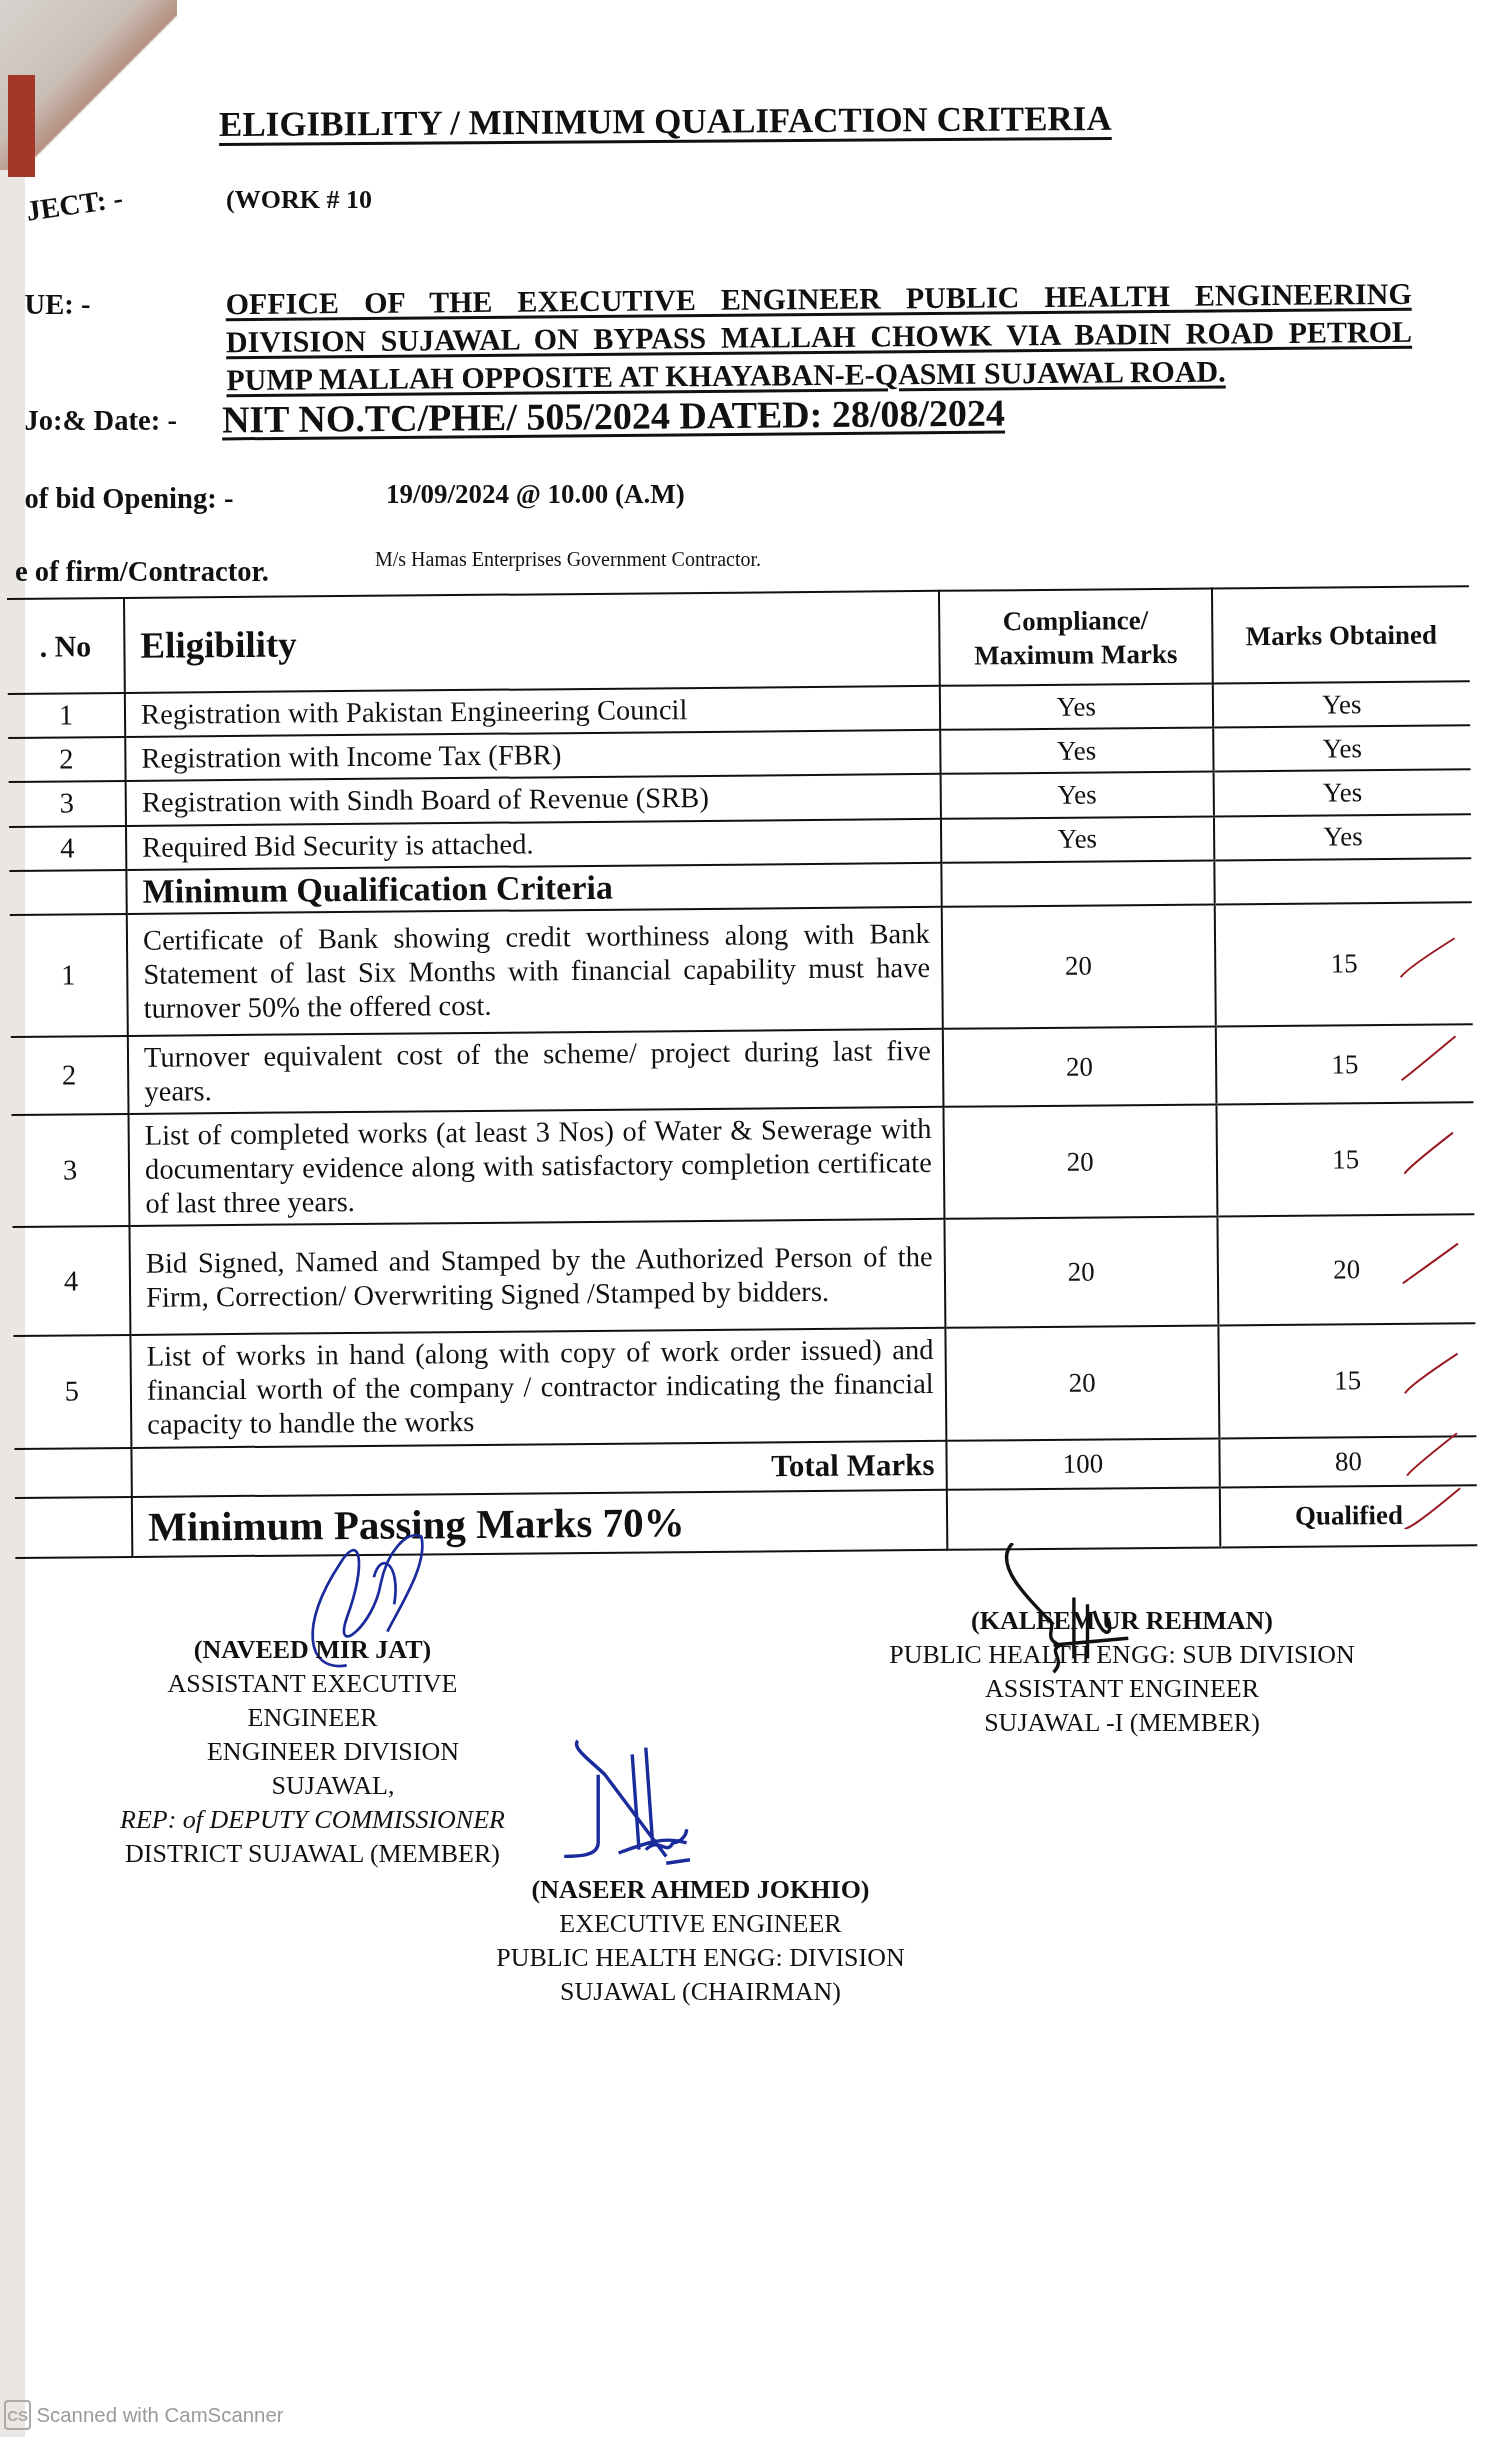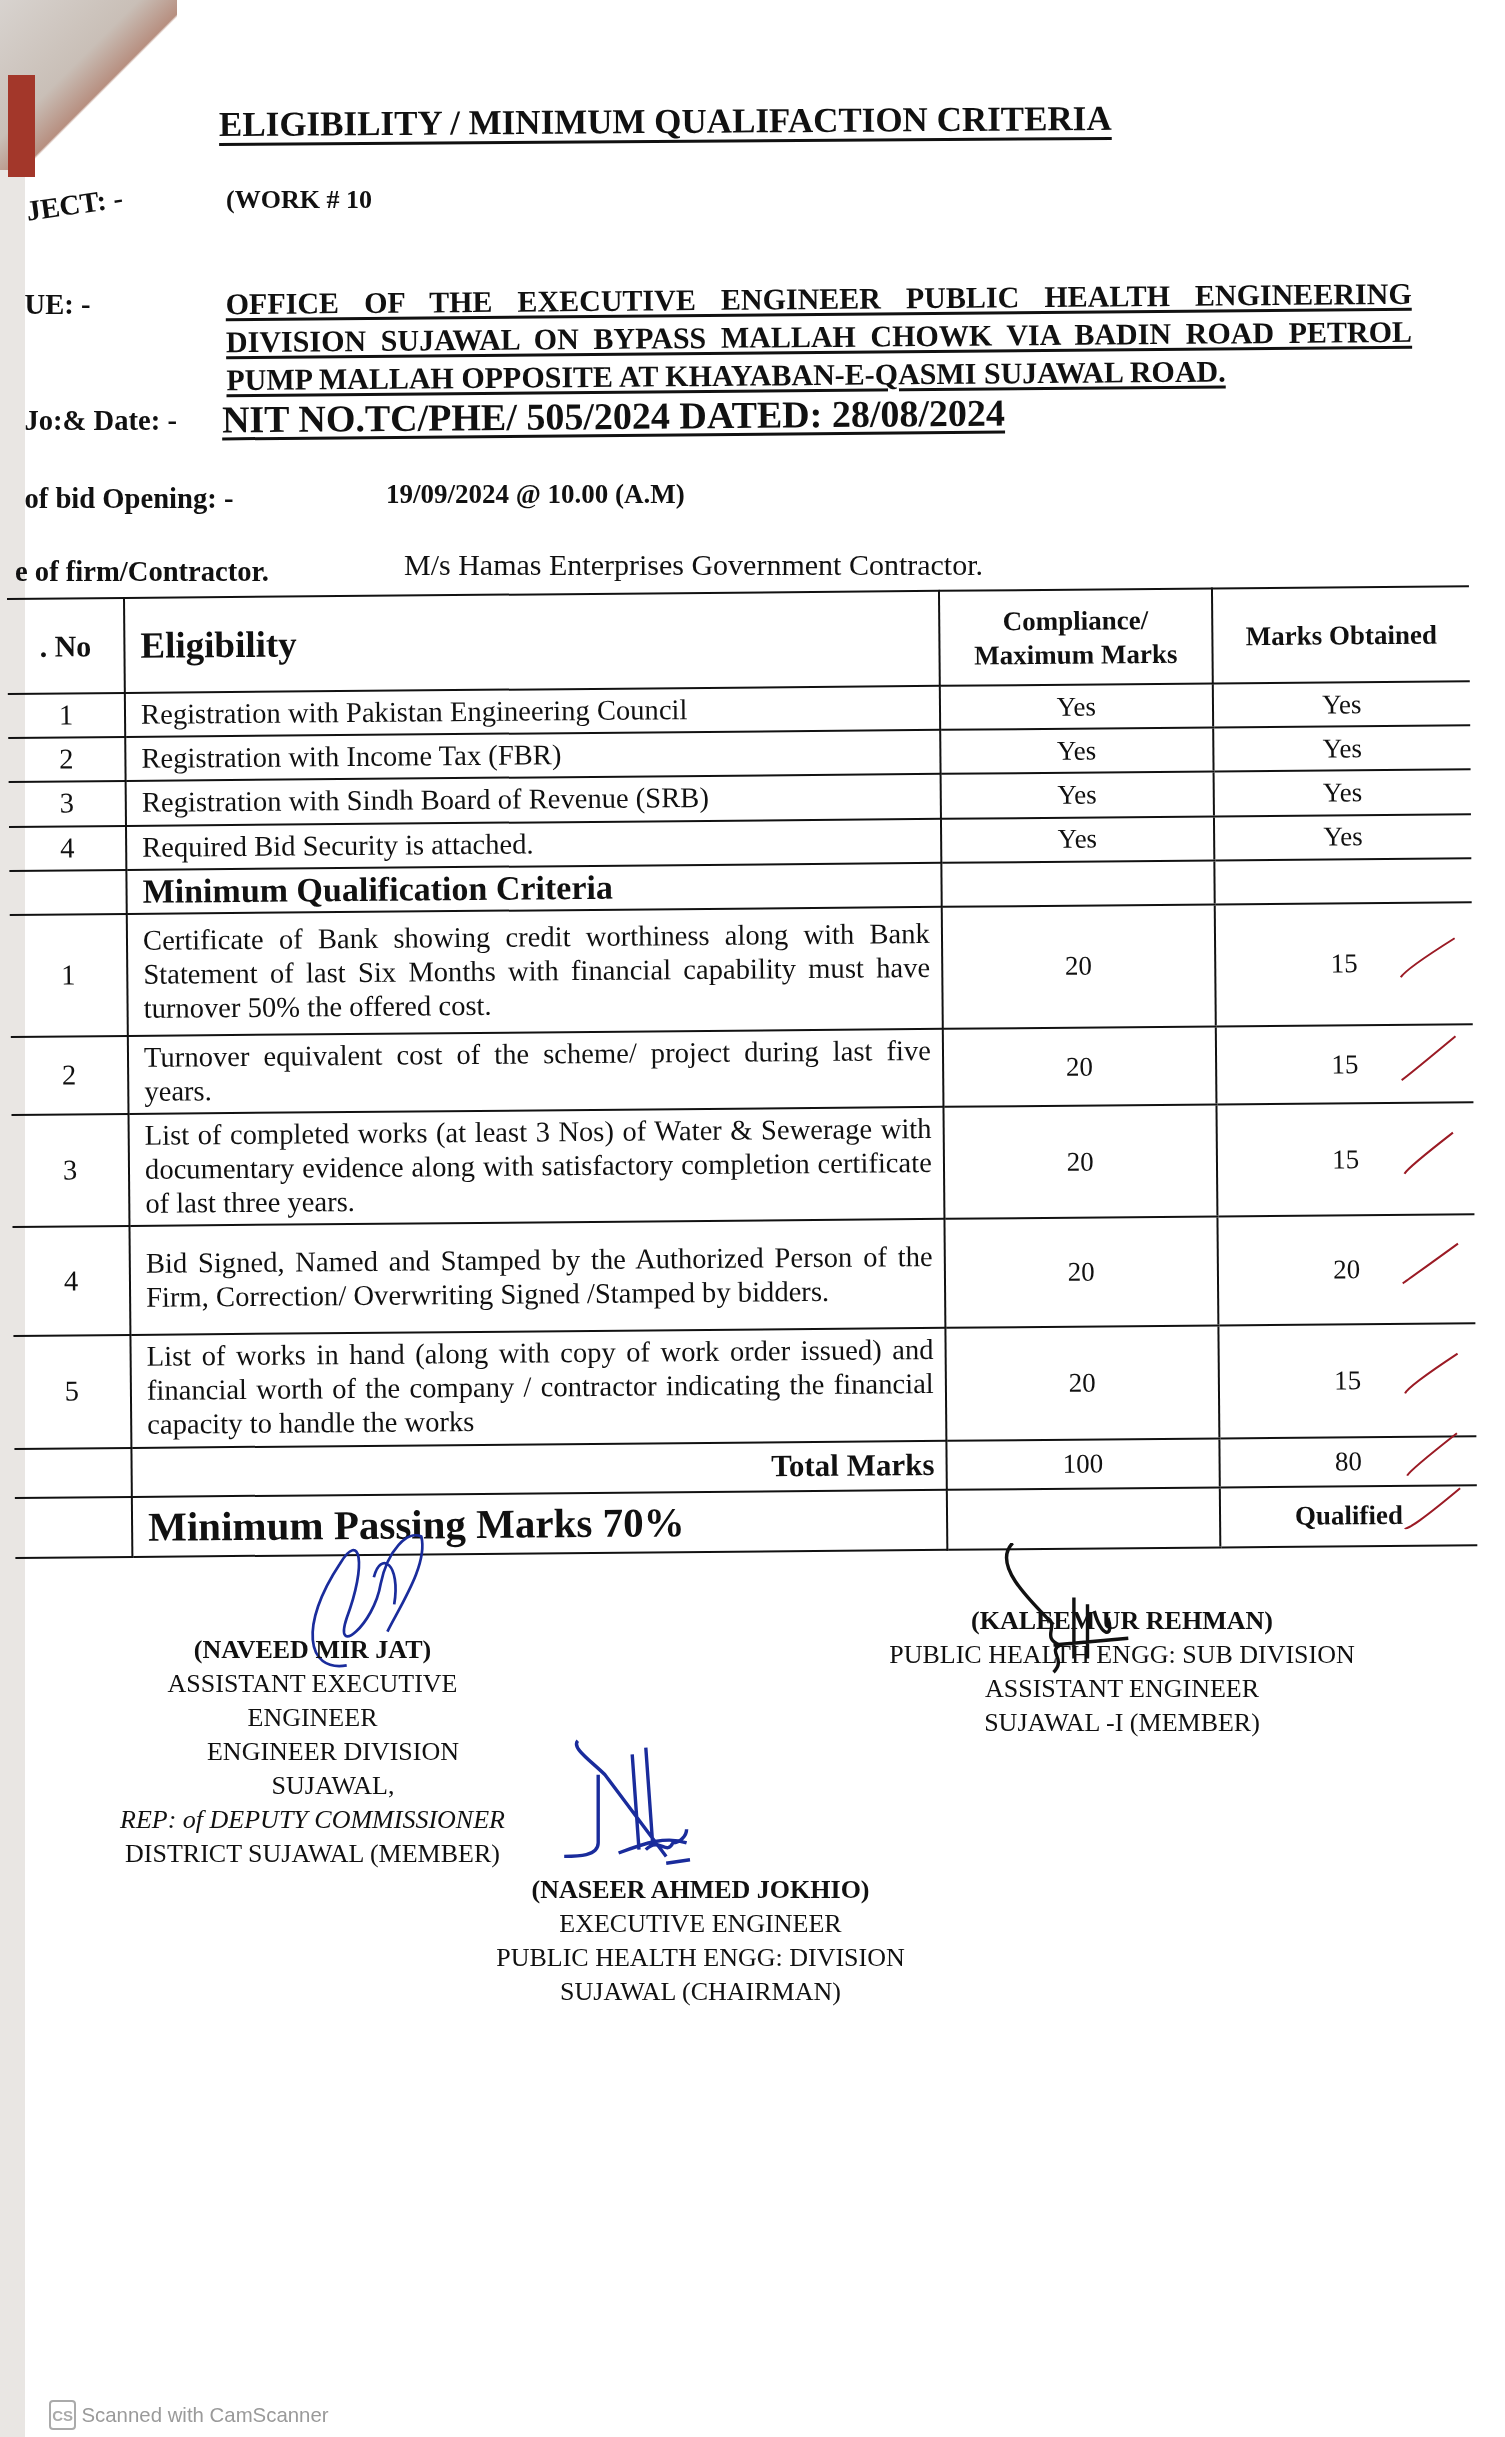--- a/index.html
+++ b/index.html
@@ -42,21 +42,21 @@
   .hdr-row { height: 95px; }
   .small-row { height: 39px; }
   .section-row td.c-desc { font-size: 34px; font-weight: bold; }
   .total td.c-desc { text-align: right; font-weight: bold; font-size: 31px; }
   .pass td.c-desc { font-size: 41px; font-weight: bold; height: 50px; }
   .tick { position: absolute; right: 13.6px; top: 50%; width: 61px; height: 48px; transform: translateY(-60%); }
   .sig-block { position: absolute; text-align: center; font-size: 26px; line-height: 34px; }
   .sig-block .nm { font-weight: bold; }
   .sig { position: absolute; }
   .footer { position: absolute; left: 4.1px; top: 2400px; display: flex; align-items: center; gap: 5.4px; color: #9a9a9a; font-family: "Liberation Sans", sans-serif; font-size: 20.4px; }
-  .cs-logo { width: 27px; height: 30px; border: 2px solid #aaa; border-radius: 4.1px; font-weight: bold; font-size: 15px; color: #aaa; display: flex; align-items: center; justify-content: center; box-sizing: border-box; margin-left: 45px; }
+  .cs-logo { width: 27px; height: 30px; border: 2px solid #aaa; border-radius: 4.1px; font-weight: bold; font-size: 15px; color: #aaa; display: flex; align-items: center; justify-content: center; box-sizing: border-box; }
 </style>
 </head>
 <body>
 
 <div class="bg-left"></div>
 <div class="bg-corner"></div>
 <div class="bg-corner-red"></div>
 
 <div class="title">ELIGIBILITY / MINIMUM QUALIFACTION CRITERIA</div>
 
@@ -66,21 +66,21 @@
 <div class="lbl" style="left:24.5px;top:289px;">UE: -</div>
 <div class="val venue">OFFICE OF THE EXECUTIVE ENGINEER PUBLIC HEALTH ENGINEERING DIVISION SUJAWAL ON BYPASS MALLAH CHOWK VIA BADIN ROAD PETROL PUMP MALLAH OPPOSITE AT KHAYABAN-E-QASMI SUJAWAL ROAD.</div>
 
 <div class="lbl" style="left:24.5px;top:405px;">Jo:&amp; Date: -</div>
 <div class="val nit">NIT NO.TC/PHE/ 505/2024 DATED: 28/08/2024</div>
 
 <div class="lbl" style="left:24.5px;top:483px;">of  bid Opening: -</div>
 <div class="val" style="left:386px;top:479px;">19/09/2024 @ 10.00 (A.M)</div>
 
 <div class="lbl" style="left:15px;top:556px;">e of firm/Contractor.</div>
-<div class="val" style="left:375px;top:548px;font-weight:normal;font-size:30px;margin-left:29px;">M/s Hamas Enterprises Government Contractor.</div>
+<div class="val" style="left:375px;top:548px;font-weight:normal;font-size:20px;">M/s Hamas Enterprises Government Contractor.</div>
 
 <table class="grid">
   <tbody>
       <tr class="hdr-row">
     <th class="c-no">. No</th>
     <th class="c-desc">Eligibility</th>
     <th class="c-max">Compliance/ Maximum  Marks</th>
     <th class="c-got">Marks Obtained</th>
   </tr>
   <tr class="small-row">

